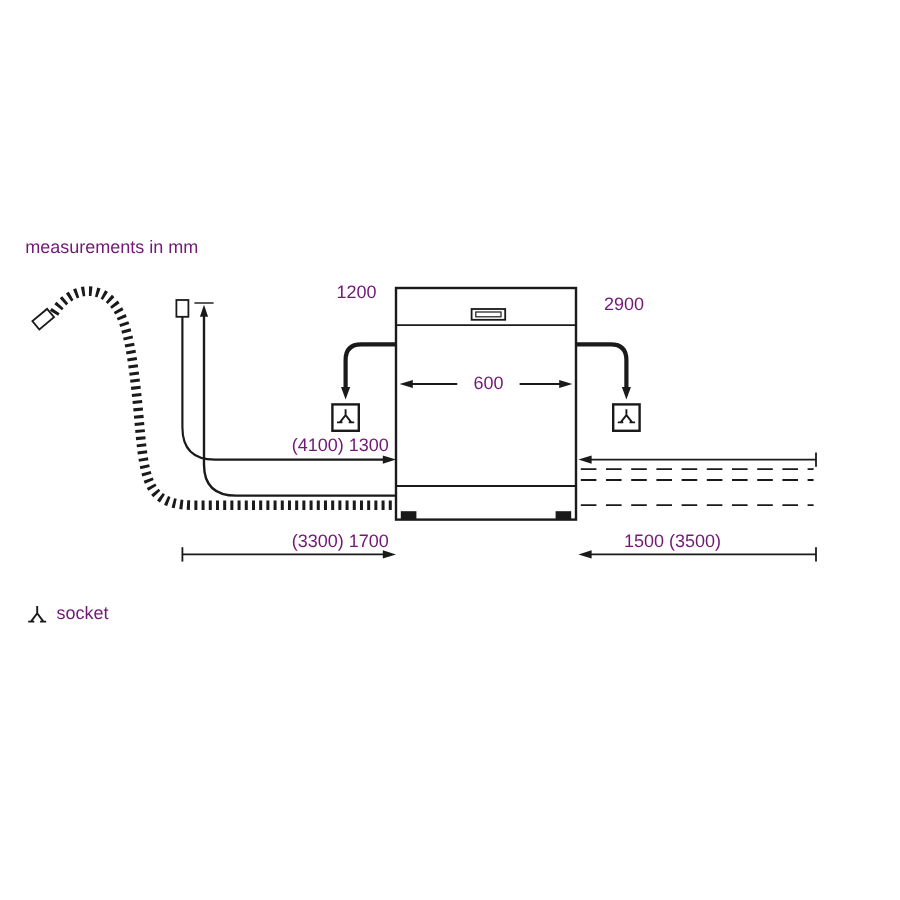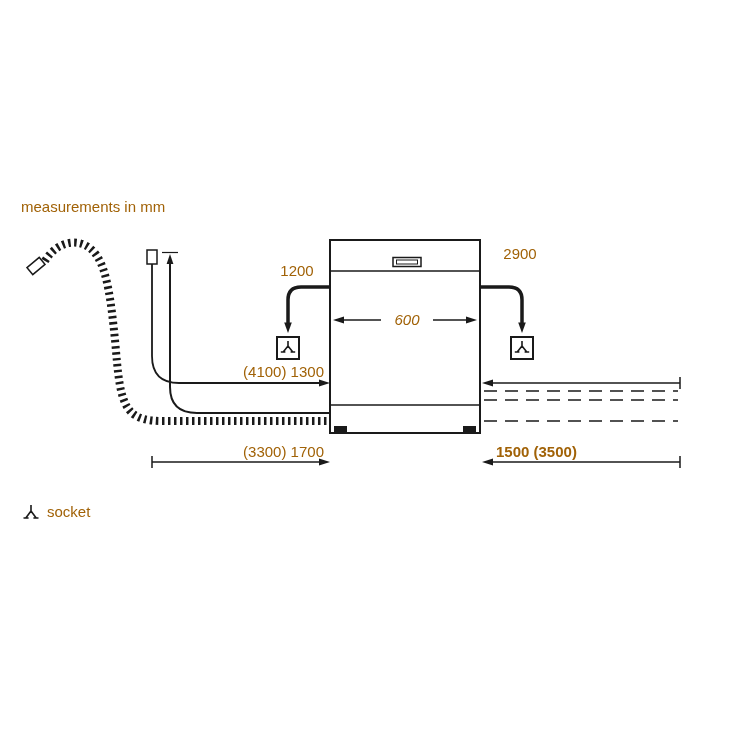--- a/index.html
+++ b/index.html
@@ -1,21 +1,21 @@
 <!DOCTYPE html>
 <html><head>
 <meta charset="utf-8">
 <style>
   html,body{margin:0;padding:0;background:#ffffff;}
   .stage{
     position:relative;width:750px;height:750px;background:#ffffff;
     font-family:"Liberation Sans",sans-serif;color:#1a1a1a;overflow:hidden;
   }
   .canvas{position:absolute;left:0;top:0;}
-  .lbl{position:absolute;font-size:15px;line-height:18px;white-space:nowrap;color:#a16207;}
+  .lbl{position:absolute;font-size:15px;line-height:18px;white-space:nowrap;color:#701a75;}
   .center{text-align:center;}
   .right{text-align:right;}
   .bg{background:#ffffff;padding:0 2px;}
 </style>
 </head>
 <body>
 
 <div class="stage">
 
   <svg class="canvas" width="750" height="750" viewBox="0 0 750 750">
@@ -69,24 +69,24 @@
       <line x1="489" y1="462" x2="680" y2="462"></line>
       <line x1="680" y1="456" x2="680" y2="468"></line>
       <polygon points="482,462 493,458.6 493,465.4" fill="#1a1a1a" stroke="none"></polygon>
 
       <path d="M31,505 L31,511 M31,511 L25.8,518 M31,511 L36.2,518 M23.5,518 L28.6,518 M33.4,518 L38.5,518" stroke-width="1.6"></path>
     </g>
   </svg>
 
   <div class="lbl" style="left:21px;top:198px;">measurements in mm</div>
 
-  <div class="lbl center" style="left:272px;top:262px;width:50px;">1200</div>
+  <div class="lbl center" style="left:272px;top:235px;width:50px;">1200</div>
   <div class="lbl center" style="left:494px;top:245px;width:52px;">2900</div>
-  <div class="lbl center bg" style="left:381px;top:311px;width:48px;font-style:italic;">600</div>
+  <div class="lbl center bg" style="left:381px;top:311px;width:48px;">600</div>
 
   <div class="lbl right" style="left:214px;top:363px;width:110px;">(4100) 1300</div>
 
   <div class="lbl right" style="left:214px;top:443px;width:110px;">(3300) 1700</div>
-  <div class="lbl" style="left:496px;top:443px;width:130px;font-weight:bold;">1500 (3500)</div>
+  <div class="lbl" style="left:520px;top:443px;width:130px;">1500 (3500)</div>
 
   <div class="lbl" style="left:47px;top:503px;">socket</div>
 
 </div>
 
 </body></html>

